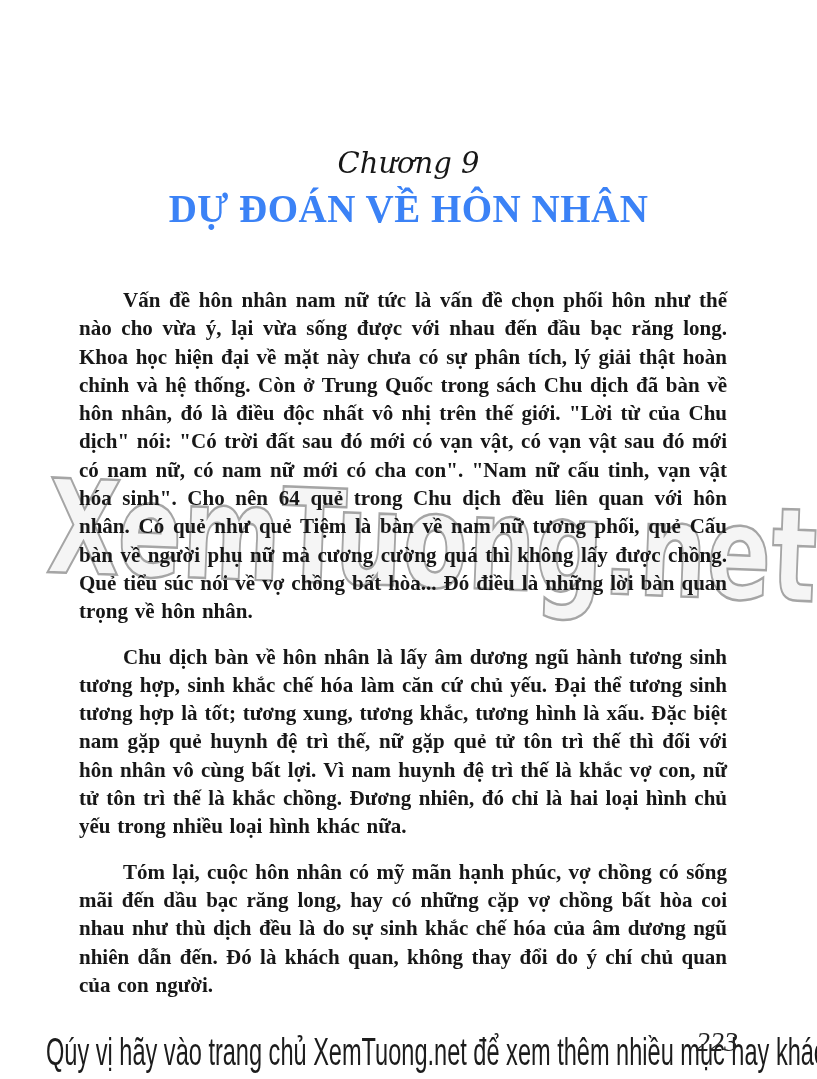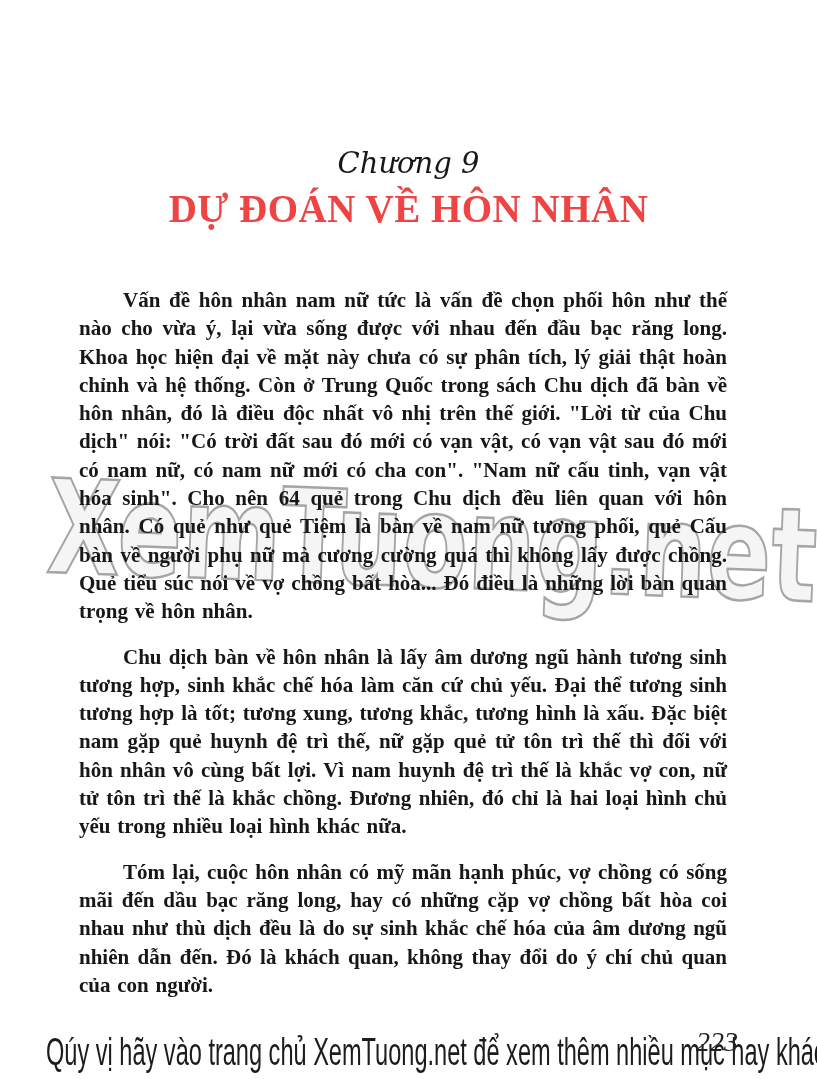--- a/index.html
+++ b/index.html
@@ -51,21 +51,21 @@
     position: absolute;
     left: 0;
     top: 186px;
     width: 817px;
     margin: 0;
     text-align: center;
     font-family: "Liberation Serif", serif;
     font-weight: bold;
     font-size: 39px;
     letter-spacing: 0.5px;
-    color: #ef4444;
+    color: #3b82f6;
   }
   .body-text {
     position: absolute;
     left: 62px;
     top: 269px;
     width: 682px;
     font-size: 21px;
     line-height: 28.3px;
     text-align: justify;
     color: #171717;

